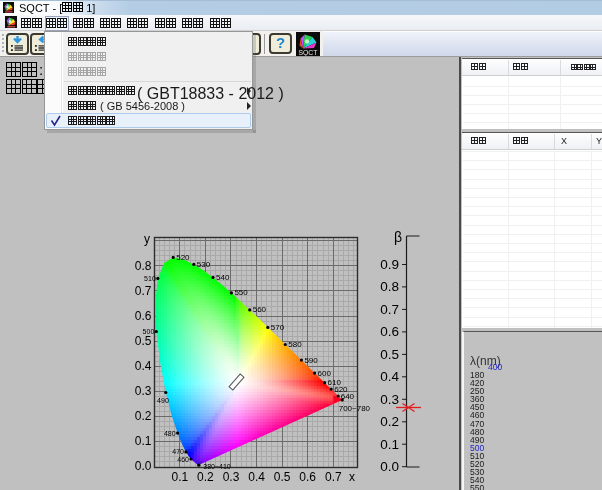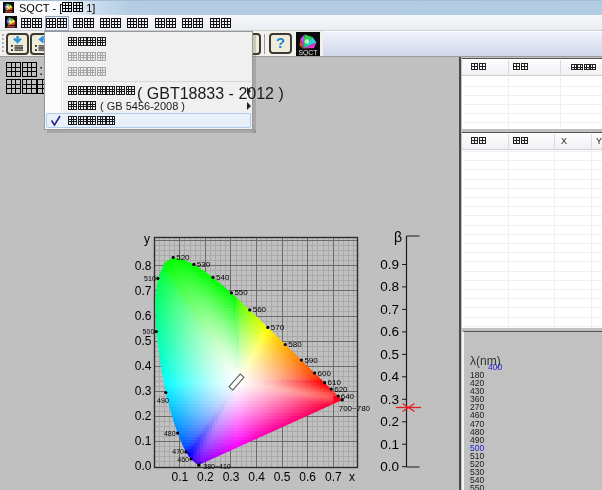--- a/index.html
+++ b/index.html
@@ -2756,23 +2756,23 @@
 <div class="abs" style="left:463px;top:317px;width:139px;height:1px;background:#f0f0f0"></div>
 <div class="abs" style="left:463px;top:326px;width:139px;height:1px;background:#f0f0f0"></div>
 <div class="abs" style="left:508px;top:151px;width:1px;height:177px;background:#f0f0f0"></div>
 <div class="abs" style="left:554px;top:151px;width:1px;height:177px;background:#f0f0f0"></div>
 <div class="abs" style="left:591px;top:151px;width:1px;height:177px;background:#f0f0f0"></div>
 <div class="abs" style="left:462px;top:331px;width:140px;height:159px;background:#c1c1c1;border-top:1px solid #565656;border-left:2px solid #f5f5f5"></div>
 <div class="abs" style="left:470px;top:354px;font-size:12px;color:#333">λ(nm)</div>
 <div class="abs" style="left:488px;top:362.0px;font-size:8.5px;color:#2222cc">400</div>
 <div class="abs" style="left:470px;top:370.1px;font-size:8.5px;color:#1a1a1a">180</div>
 <div class="abs" style="left:470px;top:378.1px;font-size:8.5px;color:#1a1a1a">420</div>
-<div class="abs" style="left:470px;top:386.2px;font-size:8.5px;color:#1a1a1a">430</div>
+<div class="abs" style="left:470px;top:386.2px;font-size:8.5px;color:#1a1a1a">250</div>
 <div class="abs" style="left:470px;top:394.3px;font-size:8.5px;color:#1a1a1a">360</div>
-<div class="abs" style="left:470px;top:402.3px;font-size:8.5px;color:#1a1a1a">270</div>
+<div class="abs" style="left:470px;top:402.3px;font-size:8.5px;color:#1a1a1a">450</div>
 <div class="abs" style="left:470px;top:410.4px;font-size:8.5px;color:#1a1a1a">460</div>
 <div class="abs" style="left:470px;top:418.5px;font-size:8.5px;color:#1a1a1a">470</div>
 <div class="abs" style="left:470px;top:426.6px;font-size:8.5px;color:#1a1a1a">480</div>
 <div class="abs" style="left:470px;top:434.6px;font-size:8.5px;color:#1a1a1a">490</div>
 <div class="abs" style="left:470px;top:442.7px;font-size:8.5px;color:#2222cc">500</div>
 <div class="abs" style="left:470px;top:450.8px;font-size:8.5px;color:#1a1a1a">510</div>
 <div class="abs" style="left:470px;top:458.8px;font-size:8.5px;color:#1a1a1a">520</div>
 <div class="abs" style="left:470px;top:466.9px;font-size:8.5px;color:#1a1a1a">530</div>
 <div class="abs" style="left:470px;top:475.0px;font-size:8.5px;color:#1a1a1a">540</div>
 <div class="abs" style="left:470px;top:483.0px;font-size:8.5px;color:#1a1a1a">550</div>

